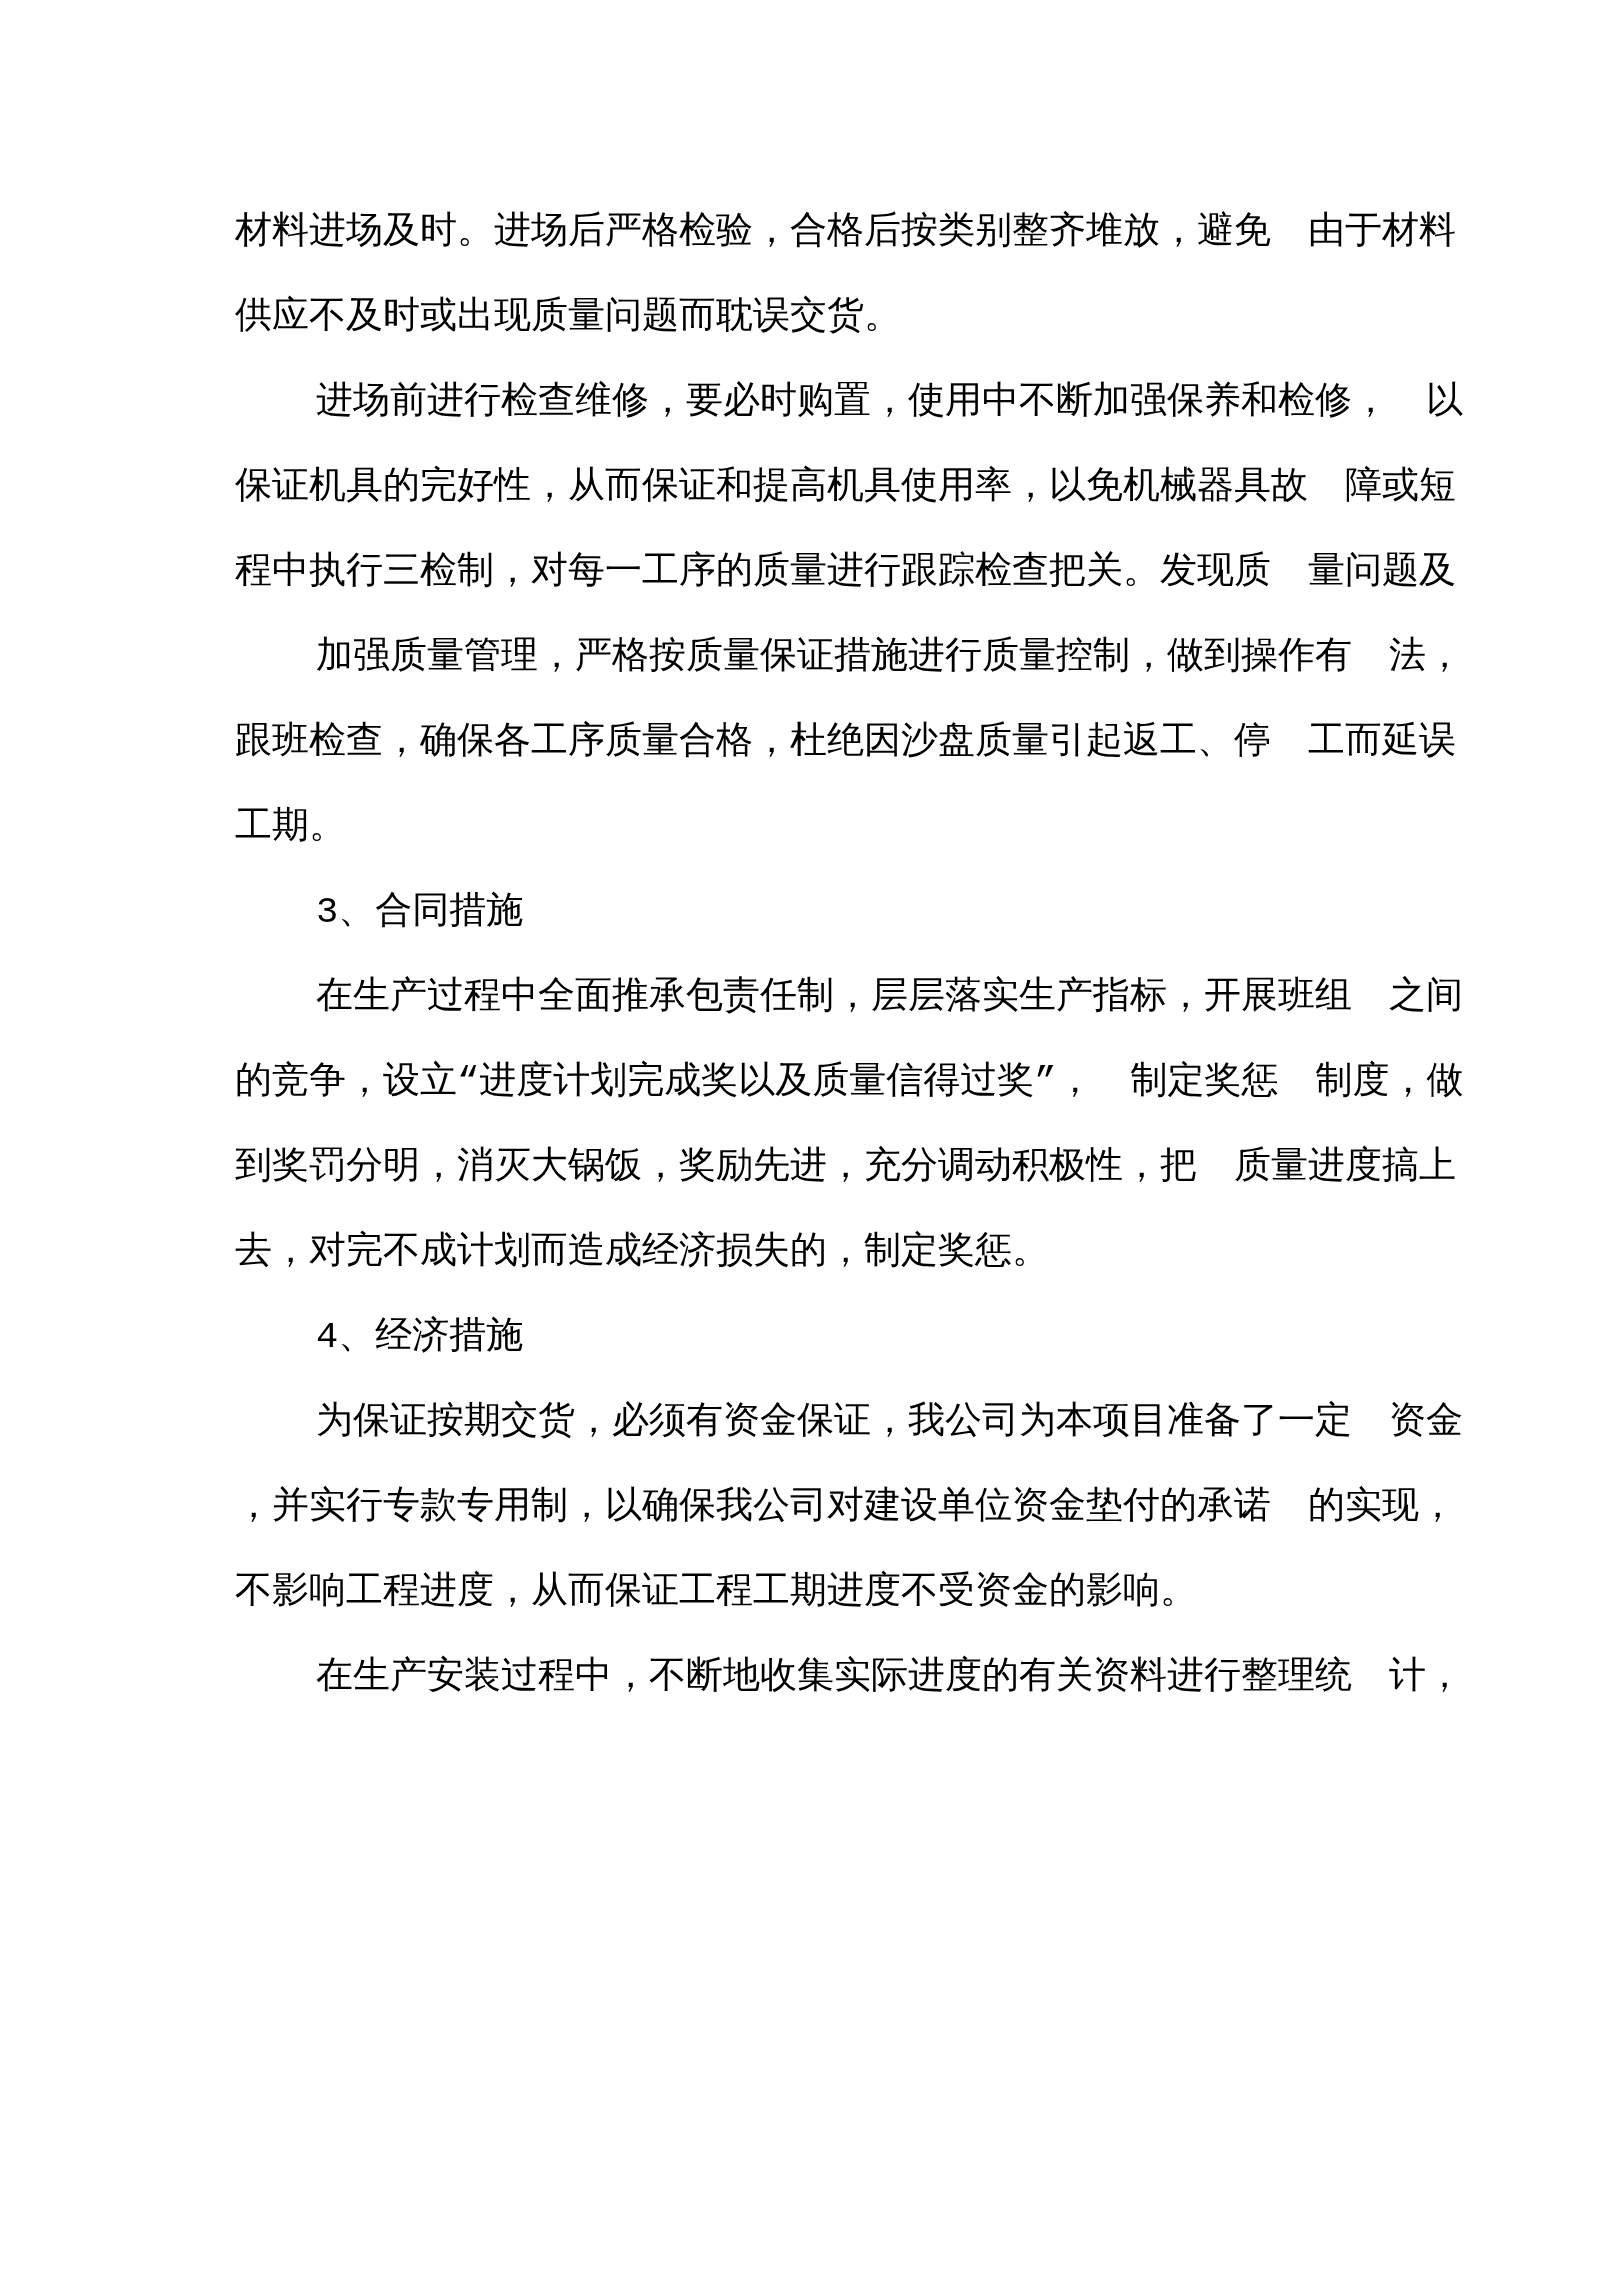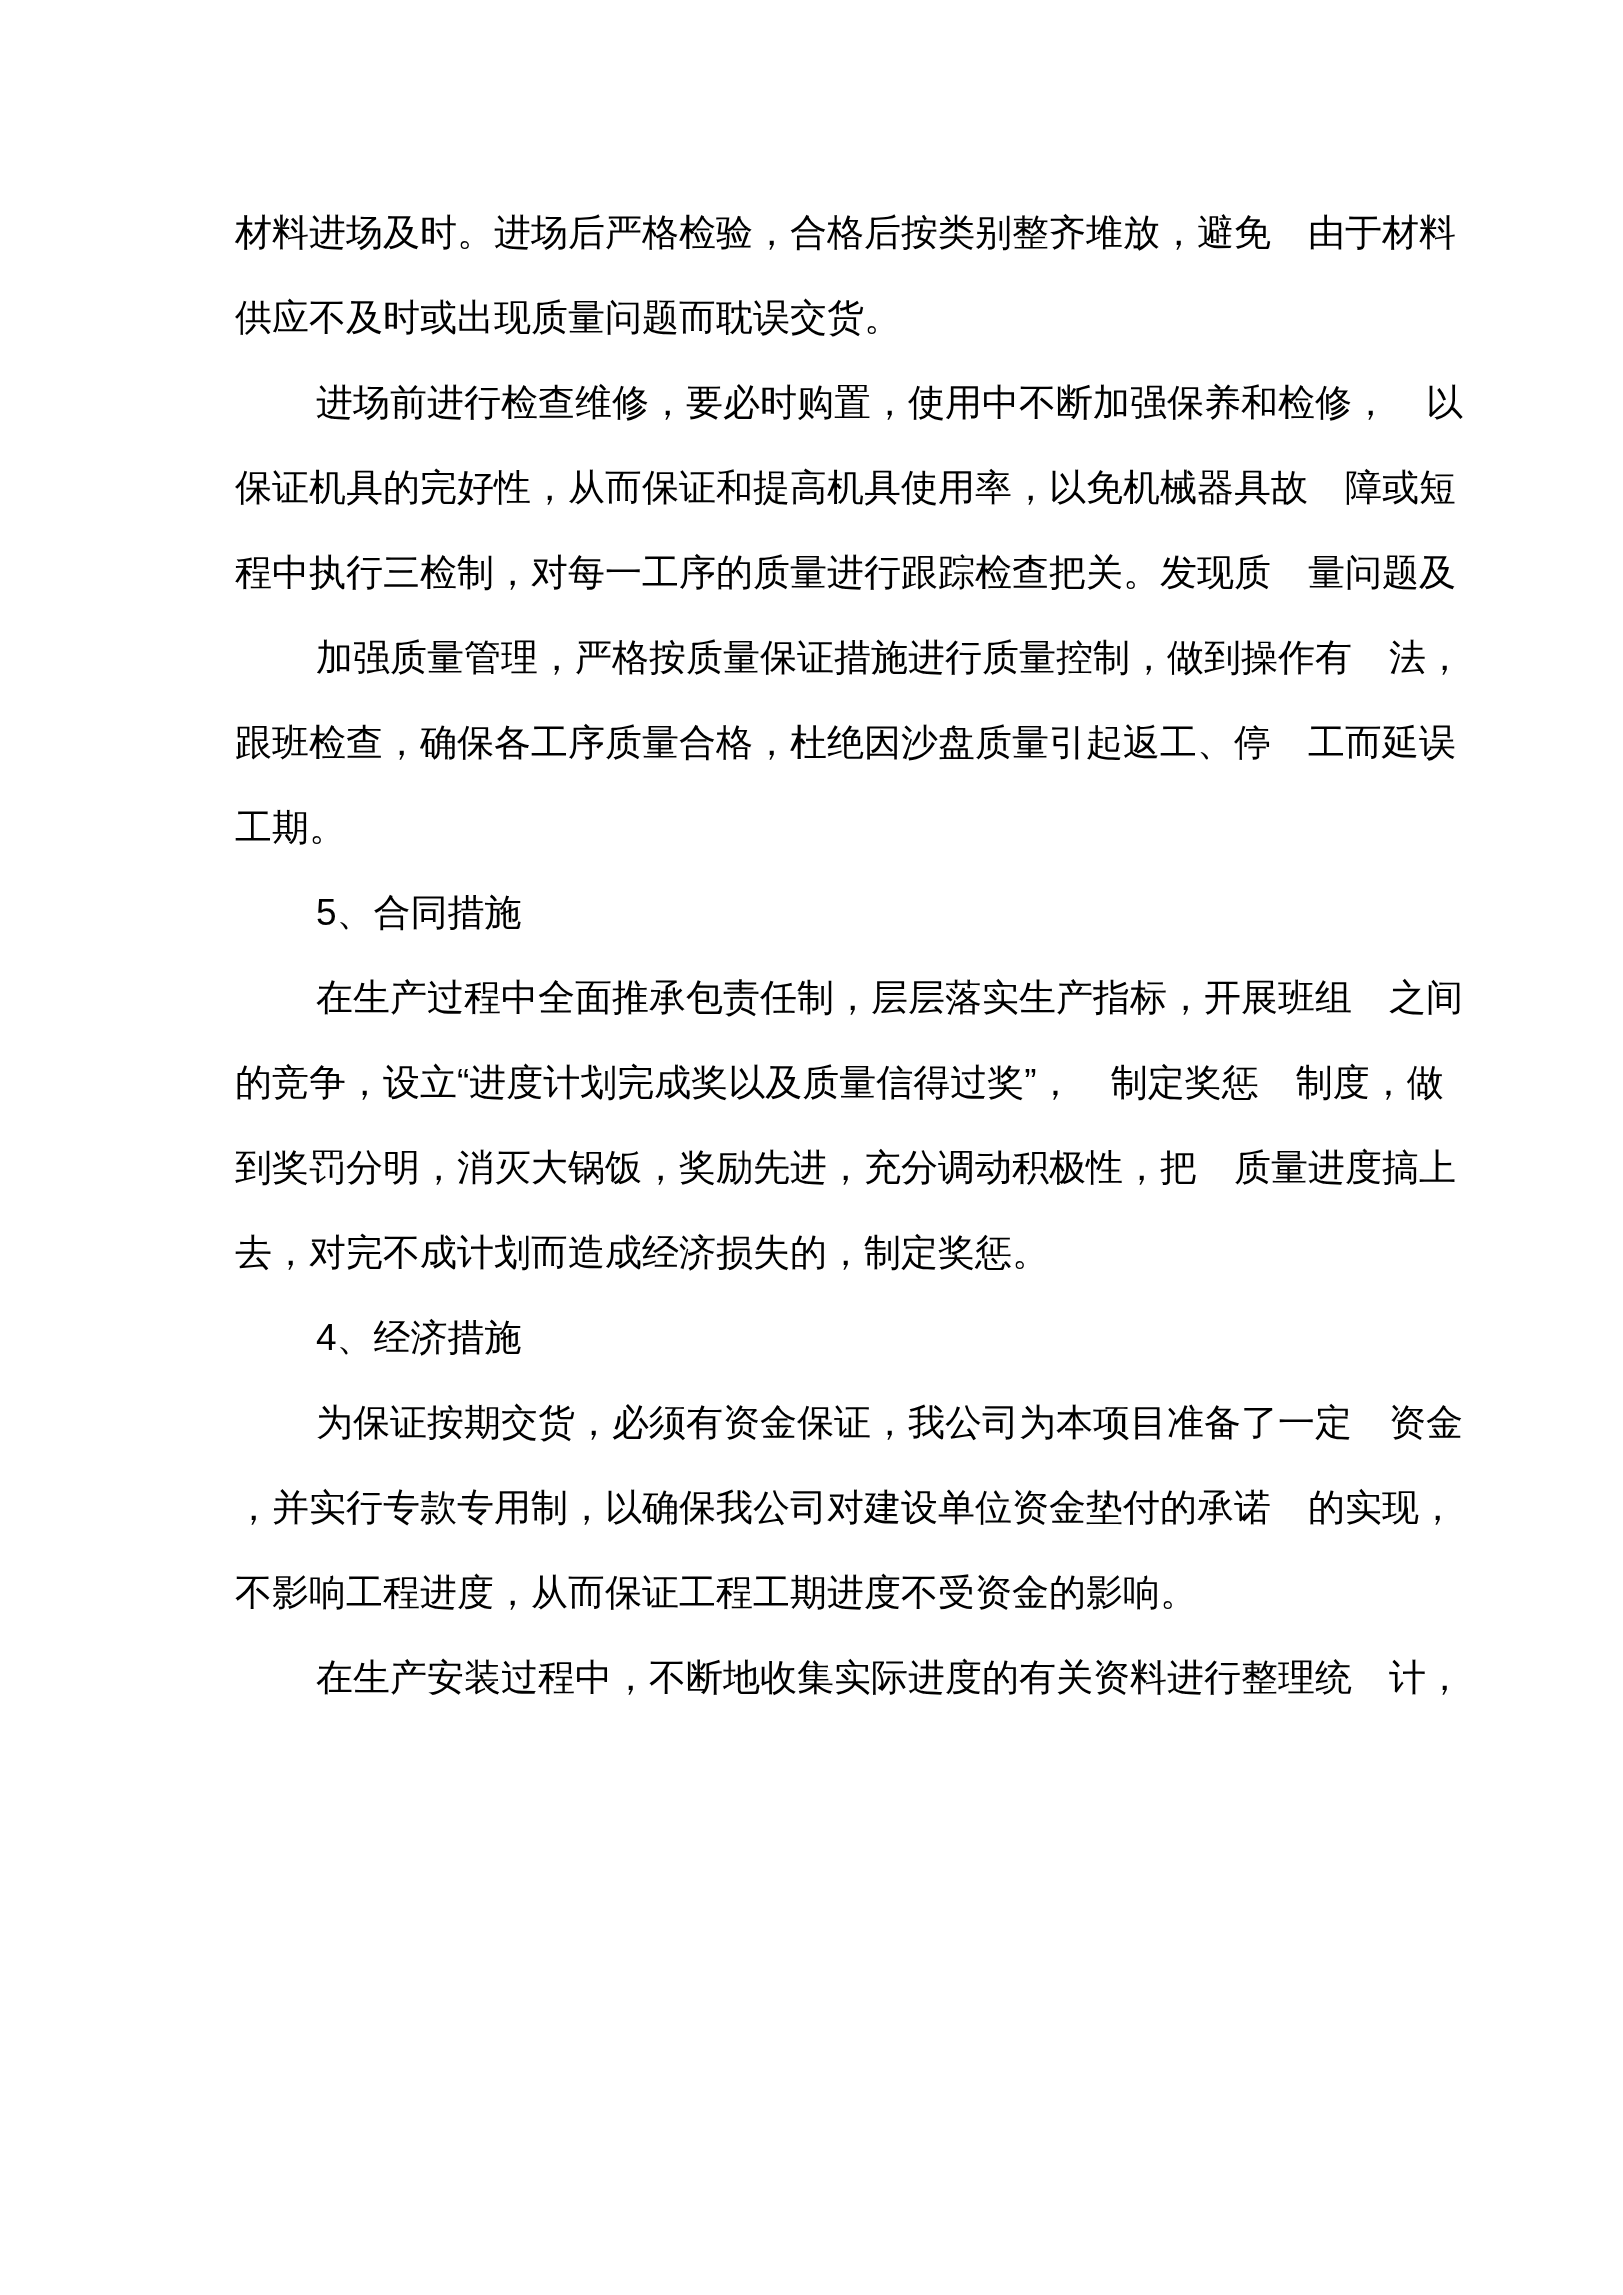--- a/index.html
+++ b/index.html
@@ -11,21 +11,21 @@
     width: 1623px;
     height: 2295px;
     overflow: hidden;
   }
   .page {
     box-sizing: border-box;
     width: 1623px;
     height: 2295px;
     padding: 190px 140px 0 235px;
     background: #ffffff;
-    font-family: Liberation Sans, sans-serif;
+    font-family: Liberation Mono, monospace;
     font-size: 37px;
     color: #000000;
   }
   .line {
     height: 85px;
     line-height: 85px;
     white-space: nowrap;
     letter-spacing: 0px;
   }
   .line.indent {
@@ -38,21 +38,21 @@
 <div class="page">
   <div id="content">
       <div class="line">材料进场及时。进场后严格检验，合格后按类别整齐堆放，避免　由于材料</div>
       <div class="line">供应不及时或出现质量问题而耽误交货。</div>
       <div class="line indent">进场前进行检查维修，要必时购置，使用中不断加强保养和检修，　以</div>
       <div class="line">保证机具的完好性，从而保证和提高机具使用率，以免机械器具故　障或短</div>
       <div class="line">程中执行三检制，对每一工序的质量进行跟踪检查把关。发现质　量问题及</div>
       <div class="line indent">加强质量管理，严格按质量保证措施进行质量控制，做到操作有　法，</div>
       <div class="line">跟班检查，确保各工序质量合格，杜绝因沙盘质量引起返工、停　工而延误</div>
       <div class="line">工期。</div>
-      <div class="line indent">5、合同措施</div>
+      <div class="line indent">3、合同措施</div>
       <div class="line indent">在生产过程中全面推承包责任制，层层落实生产指标，开展班组　之间</div>
       <div class="line">的竞争，设立“进度计划完成奖以及质量信得过奖”，　制定奖惩　制度，做</div>
       <div class="line">到奖罚分明，消灭大锅饭，奖励先进，充分调动积极性，把　质量进度搞上</div>
       <div class="line">去，对完不成计划而造成经济损失的，制定奖惩。</div>
       <div class="line indent">4、经济措施</div>
       <div class="line indent">为保证按期交货，必须有资金保证，我公司为本项目准备了一定　资金</div>
       <div class="line">，并实行专款专用制，以确保我公司对建设单位资金垫付的承诺　的实现，</div>
       <div class="line">不影响工程进度，从而保证工程工期进度不受资金的影响。</div>
       <div class="line indent">在生产安装过程中，不断地收集实际进度的有关资料进行整理统　计，</div>
     </div>

